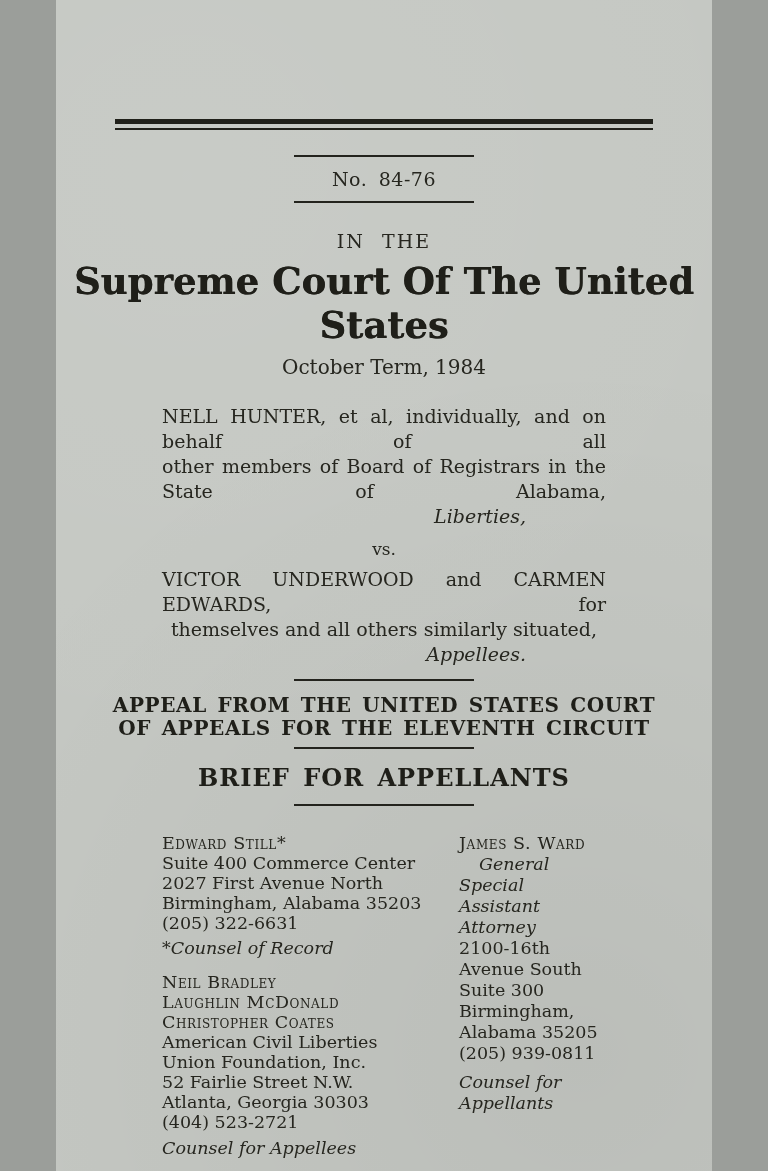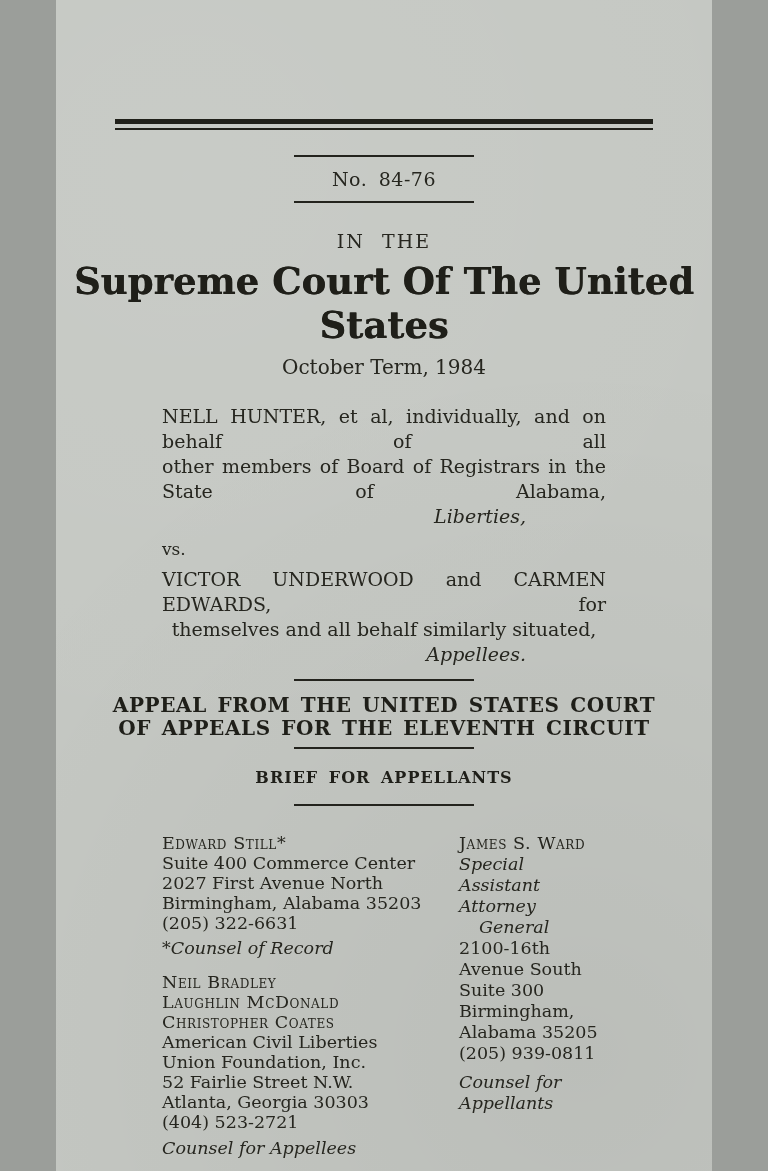--- a/index.html
+++ b/index.html
@@ -46,31 +46,31 @@
     text-shadow:0.4px 0 0 #1f1f19;
   }
   .term{margin-top:8px;text-align:center;font-size:20px;line-height:24px;}
 
   .content{margin:0 106px;}
 
   .caption{margin-top:25px;font-size:19px;line-height:25px;}
   .party{margin:0;}
   .stretch{text-align:justify;text-align-last:justify;word-spacing:2px;}
   .party-label{margin:0;text-align:right;padding-right:80px;font-style:italic;}
-  .versus{margin:8px 0 5px;text-align:left;font-size:17px;}
+  .versus{margin:8px 0 5px;text-align:center;font-size:17px;}
   .centerline{text-align:center;}
 
   .appeal-heading{
     margin:13px 0 0;text-align:center;font-weight:bold;
     font-size:20px;line-height:23px;letter-spacing:0.6px;
     word-spacing:3px;color:#1f1f19;
   }
   .brief-title{
     margin:17px 0 0;text-align:center;font-weight:bold;
-    font-size:16px;line-height:24px;letter-spacing:1px;
+    font-size:24px;line-height:24px;letter-spacing:1px;
     word-spacing:4px;color:#1f1f19;
   }
 
   .counsel{
     display:grid;grid-template-columns:297px 1fr;
     margin:27px 106px 0;
     font-size:17.5px;line-height:20px;
   }
   .counsel p{margin:0;}
   .col-right{line-height:21px;}
@@ -101,21 +101,21 @@
   <h1 class="court-title">Supreme Court Of The United States</h1>
   <div class="term">October Term, 1984</div>
 
   <div class="content">
     <div class="caption">
       <p class="party stretch">NELL HUNTER, et al, individually, and on behalf of all</p>
       <p class="party stretch">other members of Board of Registrars in the State of Alabama,</p>
       <p class="party-label">Liberties,</p>
       <p class="versus">vs.</p>
       <p class="party stretch">VICTOR UNDERWOOD and CARMEN EDWARDS, for</p>
-      <p class="party centerline">themselves and all behalf similarly situated,</p>
+      <p class="party centerline">themselves and all others similarly situated,</p>
       <p class="party-label">Appellees.</p>
     </div>
   </div>
 
   <div class="rule-short rule-after-caption"></div>
 
   <h2 class="appeal-heading">
     <span>APPEAL FROM THE UNITED STATES COURT</span><br>
     <span>OF APPEALS FOR THE ELEVENTH CIRCUIT</span>
   </h2>
@@ -142,22 +142,22 @@
       <p>American Civil Liberties</p>
       <p>Union Foundation, Inc.</p>
       <p>52 Fairlie Street N.W.</p>
       <p>Atlanta, Georgia 30303</p>
       <p>(404) 523-2721</p>
       <p class="it role-left">Counsel for Appellees</p>
     </div>
 
     <div class="col-right">
       <p class="sc">James S. Ward</p>
+      <p class="it indent">General</p>
       <p class="it">Special Assistant Attorney</p>
-      <p class="it indent">General</p>
       <p>2100-16th Avenue South</p>
       <p>Suite 300</p>
       <p>Birmingham, Alabama 35205</p>
       <p>(205) 939-0811</p>
       <p class="it role-right">Counsel for Appellants</p>
     </div>
 
   </div>
 
   <div class="rule-wide bottom">

